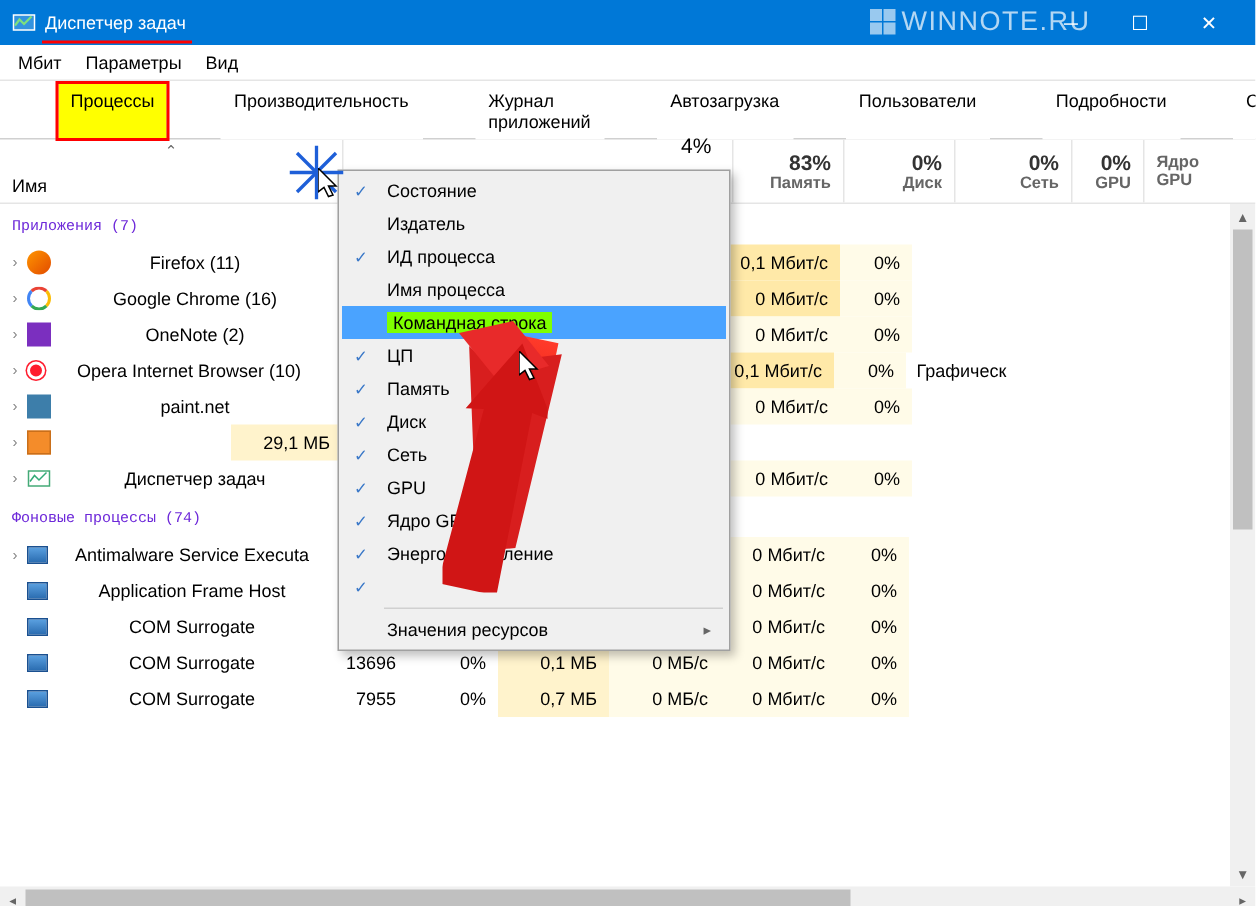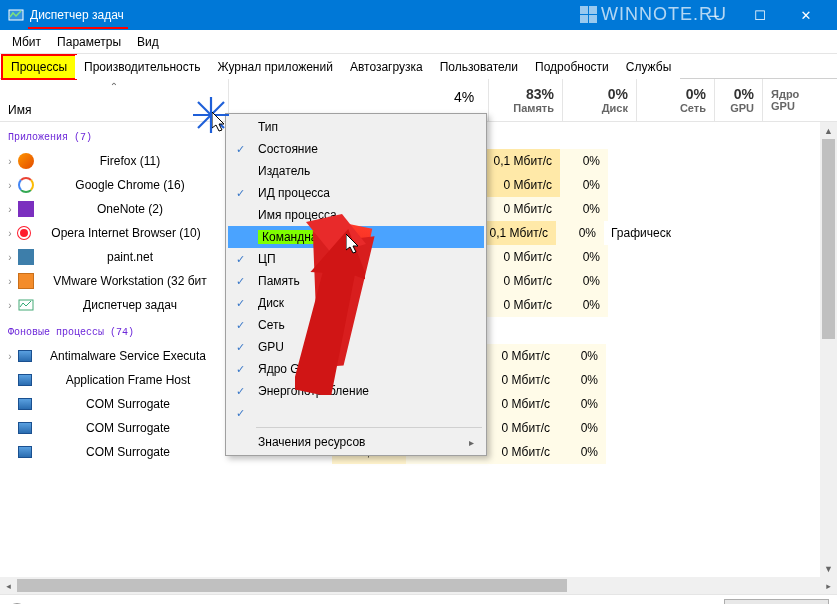--- a/index.html
+++ b/index.html
@@ -10,21 +10,21 @@
 .titlebar-text { font-size: 12px; }
 .titlebar-underline { position: absolute; bottom: 1px; left: 28px; width: 100px; height: 2px; background: #ff0000; }
 .win-controls { margin-left: auto; display: flex; }
 .win-btn { width: 46px; height: 30px; display: flex; align-items: center; justify-content: center; color: #fff; font-size: 13px; }
 .watermark { position: absolute; top: 4px; right: 110px; color: rgba(255,255,255,0.7); font-size: 18px; font-weight: 300; letter-spacing: 1px; display: flex; align-items: center; gap: 4px; }
 .watermark-icon { display: grid; grid-template-columns: 8px 8px; grid-template-rows: 8px 8px; gap: 1px; }
 .watermark-icon span { background: rgba(255,255,255,0.6); }
 .menubar { background: #fff; height: 24px; display: flex; align-items: center; padding: 0 4px; border-bottom: 1px solid #e5e5e5; }
 .menu-item { padding: 3px 8px; cursor: default; }
 .tabbar { display: flex; border-bottom: 1px solid #d0d0d0; padding-left: 2px; }
-.tab { padding: 4px 8px 5px; border: 1px solid transparent; border-bottom: none; margin-right: -1px; cursor: default; position: relative; top: 1px; background: #fff; }
+.tab { padding: 4px 8px 5px; border: 1px solid transparent; border-bottom: none; margin-right: -1px; cursor: default; position: relative; top: 1px; background: #fff; margin-left: 36px; }
 .tab.active { border-color: #d0d0d0; background: #fff; }
 .tab.active.highlight { outline: 2px solid #ff0000; outline-offset: -1px; background: #ffff00; }
 .header-row { display: flex; border-bottom: 1px solid #e5e5e5; height: 43px; align-items: stretch; }
 .hdr-name { width: 228px; display: flex; align-items: flex-end; padding: 0 8px 4px; position: relative; }
 .hdr-sort { position: absolute; top: 2px; left: 50%; transform: translateX(-50%); font-size: 10px; color: #666; }
 .hdr-col { border-left: 1px solid #e5e5e5; display: flex; flex-direction: column; justify-content: center; align-items: flex-end; padding: 0 8px; font-weight: bold; }
 .hdr-col .pct { font-size: 14px; color: #333; }
 .hdr-col .lbl { font-size: 11px; color: #666; }
 .w-hidden{flex:0 0 260px;} .w-mem{width:74px;} .w-disk{width:74px;} .w-net{width:78px;} .w-gpu{width:48px;} .w-gpuc{width:64px;}
 .body-area { height: 455px; overflow: hidden; position: relative; }
@@ -202,21 +202,20 @@
     <span class="cell c-cpu"></span>
     <span class="cell c-mem">76,3 МБ</span>
     <span class="cell c-disk">0 МБ/с</span>
     <span class="cell c-net">0 Мбит/с</span>
     <span class="cell c-gpu">0%</span>
     <span class="cell c-extra"></span>
   </div>
       <div class="row">
     <span class="expander">›</span>
     <span class="proc-icon icon-vm"></span>
-    <span class="proc-name">VMware Workstation (32 бит</span>
     <span class="cell c-pid"></span>
     <span class="cell c-cpu"></span>
     <span class="cell c-mem">29,1 МБ</span>
     <span class="cell c-disk">0 МБ/с</span>
     <span class="cell c-net">0 Мбит/с</span>
     <span class="cell c-gpu">0%</span>
     <span class="cell c-extra"></span>
   </div>
       <div class="row">
     <span class="expander">›</span>
@@ -314,25 +313,20 @@
 
 <div class="footer">
   <div class="fewer">
     <span class="circle">⌃</span>
 
   </div>
   <button class="end-task">Снять задачу</button>
 </div>
 
 <div class="ctx-menu" id="ctx">
-    <div class="ctx-item">
-
-    <span class="lbl">Тип</span>
-
-  </div>
     <div class="ctx-item">
     <span class="ctx-check">✓</span>
     <span class="lbl">Состояние</span>
 
   </div>
     <div class="ctx-item">
 
     <span class="lbl">Издатель</span>
 
   </div>

